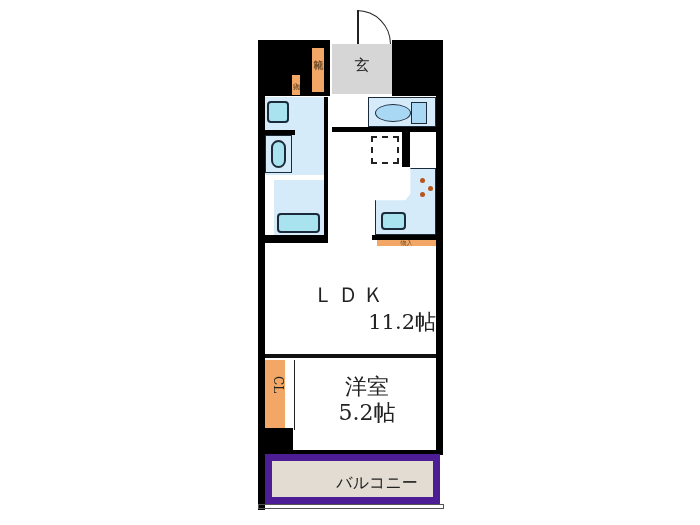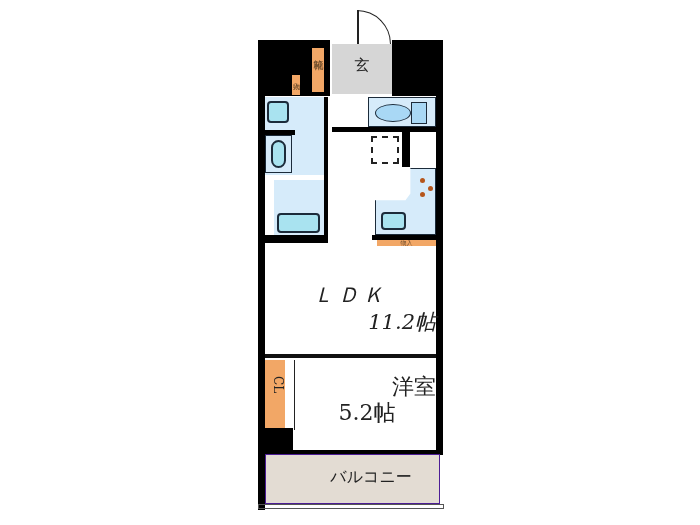--- a/index.html
+++ b/index.html
@@ -60,35 +60,35 @@
   <div class="abs wet" style="left:375px;top:168px;width:61px;height:67px;border:1px solid #1c2b3a;clip-path:polygon(58% 0,100% 0,100% 100%,0 100%,0 48%,50% 48%,58% 38%);"></div>
   <div class="abs" style="left:420px;top:178px;width:5px;height:5px;border-radius:50%;background:#b5561c;"></div>
   <div class="abs" style="left:428px;top:186px;width:5px;height:5px;border-radius:50%;background:#b5561c;"></div>
   <div class="abs" style="left:420px;top:192px;width:5px;height:5px;border-radius:50%;background:#b5561c;"></div>
   <div class="abs fix" style="left:381px;top:212px;width:25px;height:18px;"></div>
   <div class="abs blk" style="left:372px;top:235px;width:70px;height:5px;"></div>
   <div class="abs orange" style="left:377px;top:240px;width:59px;height:6px;">
     <div class="abs" style="left:0;top:-1px;width:59px;text-align:center;font-size:6px;color:#6a4a2a;">物入</div>
   </div>
 
-  <div class="abs" style="left:265px;top:243px;width:171px;height:112px;font-style:italic;">
+  <div class="abs" style="left:265px;top:243px;width:171px;height:112px;">
     <div class="abs lbl" style="left:0;top:38px;width:171px;font-size:21px;letter-spacing:4px;">ＬＤＫ</div>
     <div class="abs lbl" style="left:0;top:65px;width:171px;font-size:21px;text-align:right;">11.2帖</div>
   </div>
   <div class="abs" style="left:265px;top:354px;width:171px;height:4px;background:#111;"></div>
 
   <div class="abs orange" style="left:265px;top:360px;width:20px;height:68px;">
     <div class="abs lbl" style="left:0;top:16px;width:20px;font-size:12px;writing-mode:vertical-rl;">CL</div>
   </div>
   <div class="abs" style="left:287px;top:360px;width:8px;height:70px;border-right:1px solid #222;"></div>
   <div class="abs" style="left:298px;top:360px;width:138px;height:92px;">
-    <div class="abs lbl" style="left:0;top:12px;width:138px;font-size:22px;text-align:right;">洋室</div>
+    <div class="abs lbl" style="left:0;top:12px;width:138px;font-size:22px;">洋室</div>
     <div class="abs lbl" style="left:0;top:38px;width:138px;font-size:22px;">5.2帖</div>
   </div>
   <div class="abs blk" style="left:258px;top:428px;width:35px;height:44px;"></div>
   <div class="abs blk" style="left:293px;top:450px;width:150px;height:4px;"></div>
 
-  <div class="abs bal" style="left:265px;top:454px;width:175px;height:50px;border:1px solid #4c1d95;">
+  <div class="abs bal" style="left:265px;top:454px;width:175px;height:50px;border:7px solid #4c1d95;">
     <div class="abs lbl" style="left:40px;top:12px;width:130px;font-size:16px;">バルコニー</div>
   </div>
   <div class="abs" style="left:258px;top:504px;width:186px;height:5px;border:1px solid #555;"></div>
 
 </div>
 
 </body></html>

